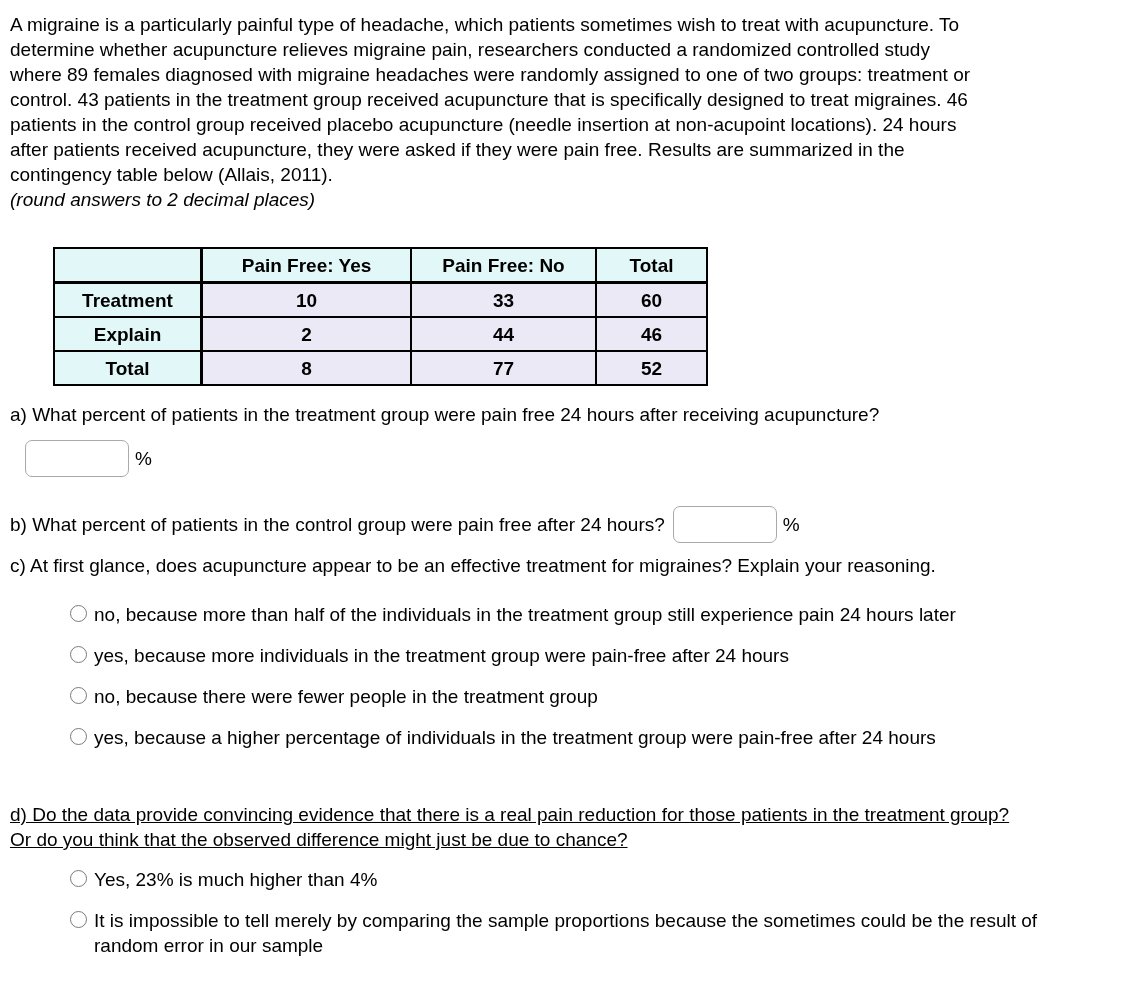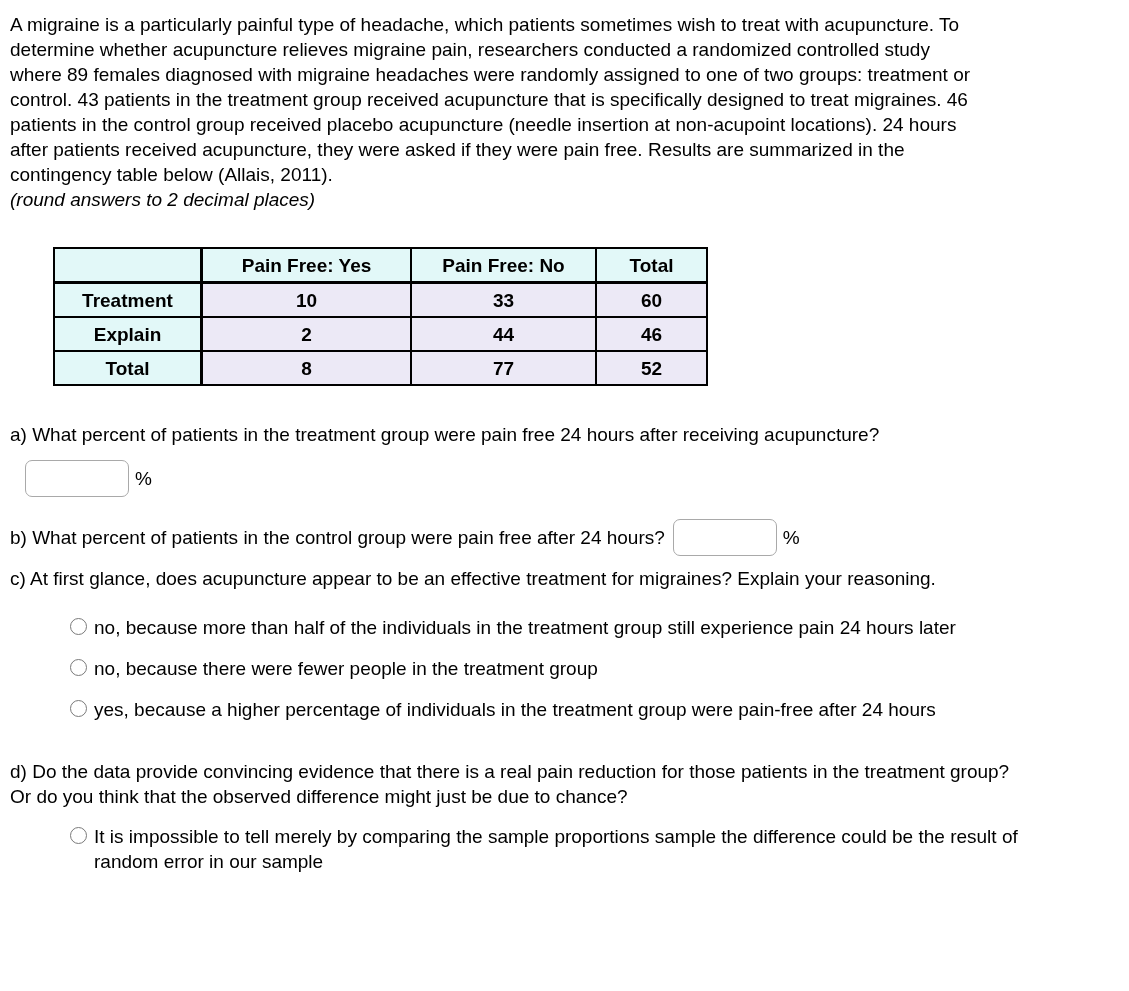--- a/index.html
+++ b/index.html
@@ -29,33 +29,33 @@
   table.ctable tr th{background:#e2f8f8;}
   table.ctable td{background:#ece9f6;}
   table.ctable thead th{border-bottom:3px solid #000;}
   table.ctable th:first-child,table.ctable td:first-child{border-right:3px solid #000;}
   .col-label{width:125px;}
   .col-yes{width:187px;}
   .col-no{width:163px;}
   .col-total{width:89px;}
   
   .q{max-width:1020px;}
-  .q-a{margin-top:36px;}
+  .q-a{margin-top:16px;}
   .answer-row{margin:13px 0 0 15px;display:flex;align-items:center;}
   .answer-input{
     width:104px;height:37px;box-sizing:border-box;
     border:1px solid #a9a9a9;border-radius:7px;
     background:#fff;font-size:19px;padding:0 8px;
     font-family:inherit;outline:none;
   }
   .unit{margin-left:6px;}
-  .q-b{margin-top:22px;display:flex;align-items:center;flex-wrap:wrap;}
+  .q-b{margin-top:29px;display:flex;align-items:center;flex-wrap:wrap;}
   .q-b .answer-input{margin-left:8px;}
   .q-c{margin-top:10px;max-width:1000px;}
-  .q-d{margin-top:37px;}
+  .q-d{margin-top:52px;text-decoration:underline;}
   
   .options{margin:24px 0 0 60px;}
   .options-d{margin-top:15px;}
   .opt{
     display:flex;align-items:flex-start;
     margin-bottom:16px;
   }
   .opt:last-child{margin-bottom:0;}
   .opt input[type=radio]{
     -webkit-appearance:none;appearance:none;
@@ -117,27 +117,35 @@
 </div>
 
 <p class="q q-c">c) At first glance, does acupuncture appear to be an effective treatment for migraines? Explain your reasoning.</p>
 <div class="options">
   <label class="opt">
     <input type="radio" name="qc" style="">
     <span class="opt-label">no, because more than half of the individuals in the treatment group still experience pain 24 hours later</span>
   </label>
   <label class="opt">
     <input type="radio" name="qc" style="">
+    <span class="opt-label">yes, because more individuals in the treatment group were pain-free after 24 hours</span>
+  </label>
+  <label class="opt">
+    <input type="radio" name="qc" style="">
     <span class="opt-label">no, because there were fewer people in the treatment group</span>
   </label>
   <label class="opt">
     <input type="radio" name="qc" style="">
     <span class="opt-label">yes, because a higher percentage of individuals in the treatment group were pain-free after 24 hours</span>
   </label>
 </div>
 
 <p class="q q-d">d) Do the data provide convincing evidence that there is a real pain reduction for those patients in the treatment group? Or do you think that the observed difference might just be due to chance?</p>
 <div class="options options-d">
   <label class="opt">
     <input type="radio" name="qd" style="">
-    <span class="opt-label">It is impossible to tell merely by comparing the sample proportions sample the difference could be the result of random error in our sample</span>
+    <span class="opt-label">Yes, 23% is much higher than 4%</span>
+  </label>
+  <label class="opt">
+    <input type="radio" name="qd" style="">
+    <span class="opt-label">It is impossible to tell merely by comparing the sample proportions because the sometimes could be the result of random error in our sample</span>
   </label>
 </div>
 
 </body></html>

